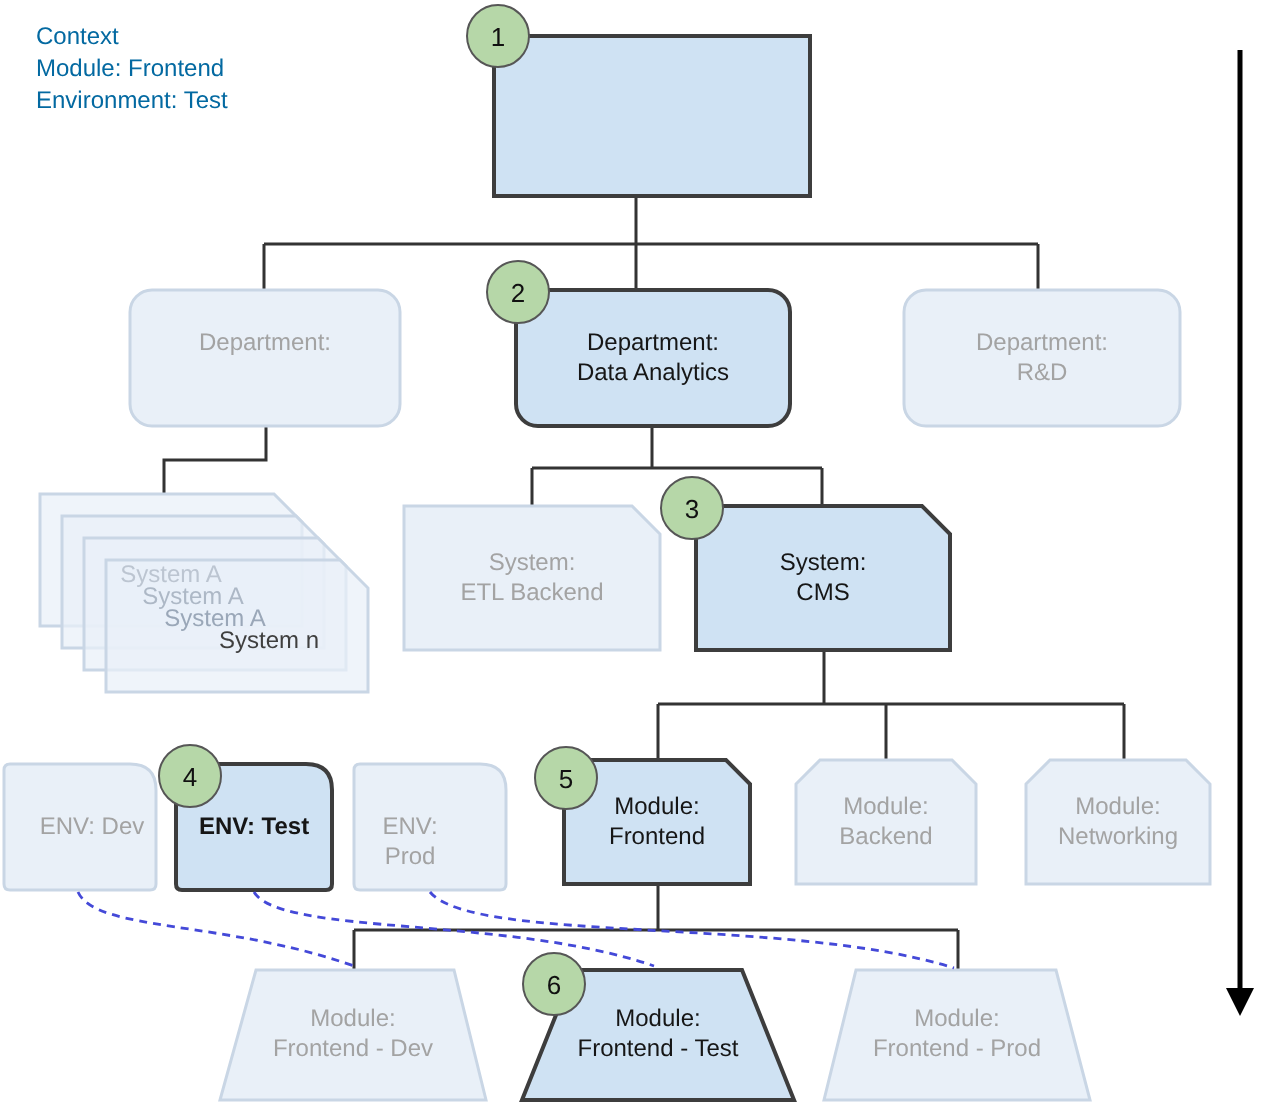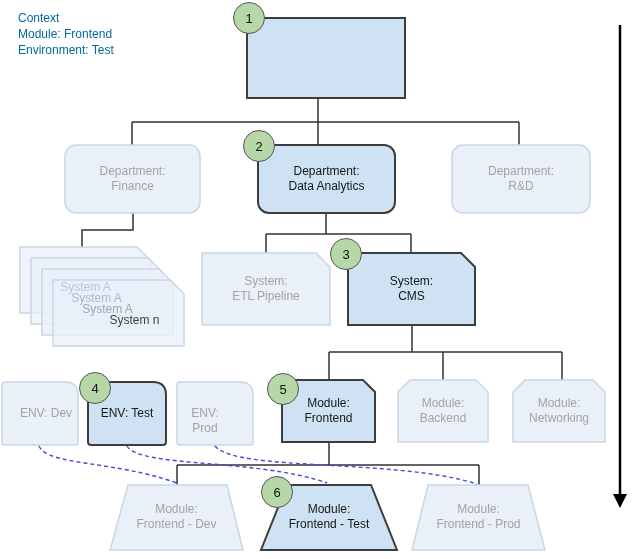--- a/index.html
+++ b/index.html
@@ -71,47 +71,46 @@
 
   <div class="ctx">
     <div>Context</div>
     <div>Module: Frontend</div>
     <div>Environment: Test</div>
   </div>
 
 
   <div class="label faded" style="left:65px;top:164px;width:135px;">
     <div>Department:</div>
-    <div>Finance</div>
   </div>
   <div class="label" style="left:258px;top:164px;width:137px;">
     <div>Department:</div>
     <div>Data Analytics</div>
   </div>
   <div class="label faded" style="left:452px;top:164px;width:138px;">
     <div>Department:</div>
     <div>R&amp;D</div>
   </div>
 
   <div class="stackline" style="left:20px;top:281px;color:#bcc5d1;">System A</div>
   <div class="stackline" style="left:31px;top:292px;color:#adb8c6;">System A</div>
   <div class="stackline" style="left:42px;top:303px;color:#9aa7b8;">System A</div>
   <div class="stackline" style="left:53px;top:314px;color:#3f3f3f;padding-left:16px;">System n</div>
 
   <div class="label faded" style="left:202px;top:274px;width:128px;">
     <div>System:</div>
-    <div>ETL Pipeline</div>
+    <div>ETL Backend</div>
   </div>
   <div class="label" style="left:348px;top:274px;width:127px;">
     <div>System:</div>
     <div>CMS</div>
   </div>
 
   <div class="label faded" style="left:14px;top:406px;width:64px;">ENV: Dev</div>
-  <div class="label" style="left:88px;top:406px;width:78px;">ENV: Test</div>
+  <div class="label" style="left:88px;top:406px;width:78px;font-weight:bold;">ENV: Test</div>
   <div class="label faded" style="left:177px;top:406px;width:56px;">ENV: Prod</div>
 
   <div class="label" style="left:282px;top:396px;width:93px;">
     <div>Module:</div>
     <div>Frontend</div>
   </div>
   <div class="label faded" style="left:398px;top:396px;width:90px;">
     <div>Module:</div>
     <div>Backend</div>
   </div>

